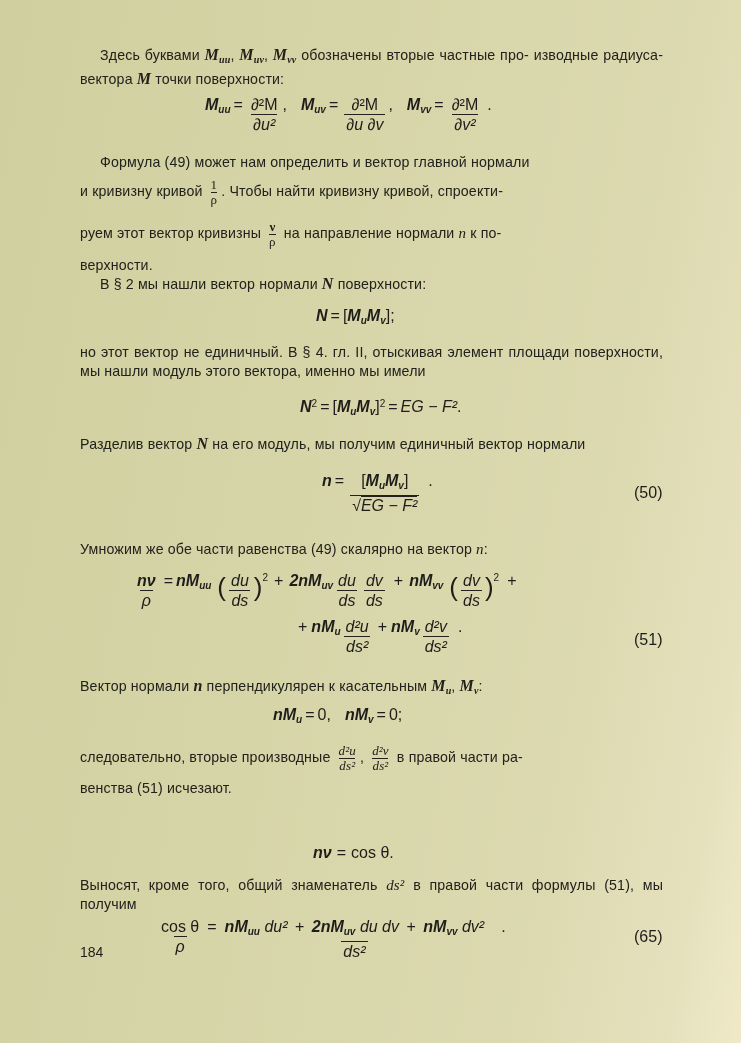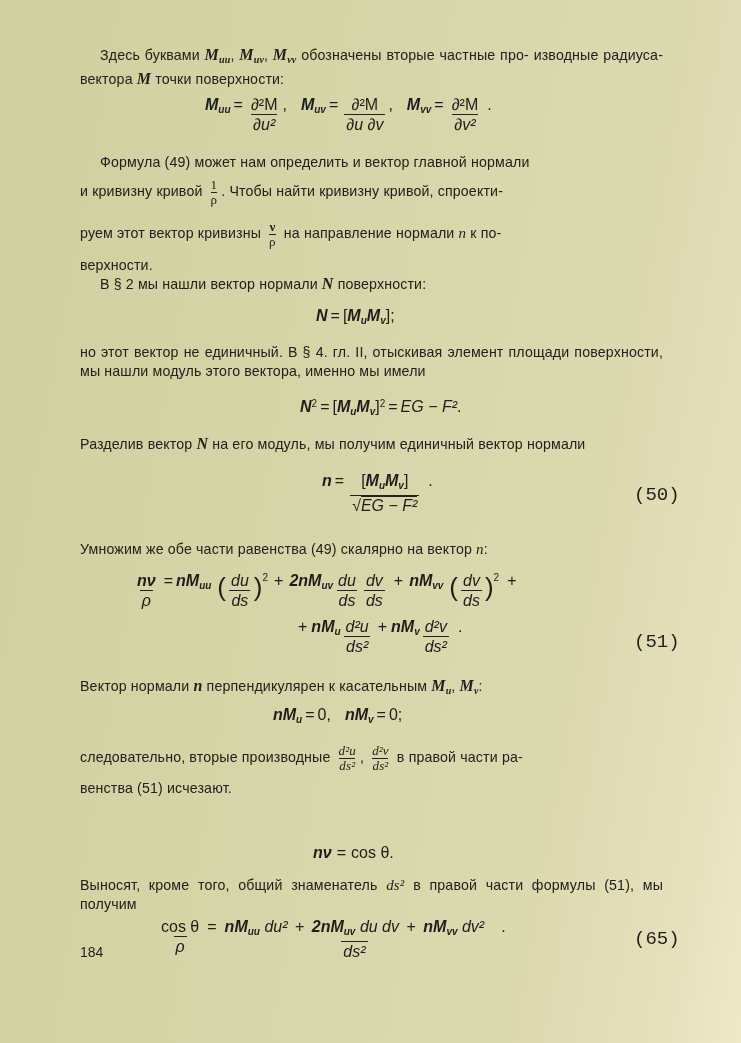--- a/index.html
+++ b/index.html
@@ -24,21 +24,21 @@
   sup { font-size: 10px; vertical-align: 6px; }
   .formula {
     position: absolute; font-family: Liberation Sans, sans-serif;
     font-size: 16px; white-space: nowrap; display: flex; align-items: flex-start;
   }
   .frac { display: inline-flex; flex-direction: column; align-items: center; vertical-align: middle; margin: 0 3px; }
   .frac .num { padding: 0 2px 1px; line-height: 17px; }
   .frac .den { border-top: 1.2px solid #22211c; padding: 1px 2px 0; line-height: 17px; }
   .it { font-style: italic; }
   .b { font-weight: bold; font-style: italic; }
-  .eqnum { position: absolute; font-family: Liberation Mono, monospace; font-size: 19px; }
+  .eqnum { position: absolute; font-family: Liberation Sans, sans-serif; font-size: 16px; }
   .inline-frac { display: inline-flex; flex-direction: column; align-items: center; vertical-align: middle; font-family: "Liberation Serif", serif; font-size: 13px; margin: 0 4px; line-height: 14px; }
   .inline-frac .den { border-top: 1px solid #22211c; }
   .page-number { position: absolute; left: 80px; top: 944px; font-family: "Liberation Sans", sans-serif; font-size: 14px; }
   .sp { display: inline-block; width: 14px; }
 </style>
 </head>
 <body>
 
 <div class="page">
 

